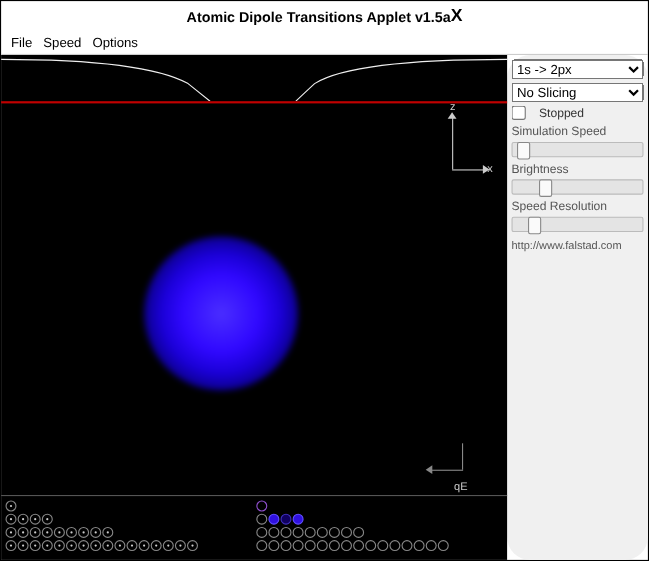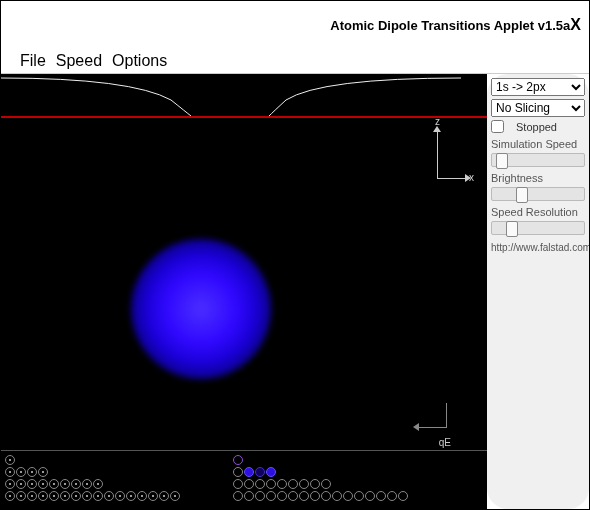--- a/index.html
+++ b/index.html
@@ -1,25 +1,25 @@
 <!DOCTYPE html>
 <html><head>
 <meta charset="utf-8">
 <style>
   * { box-sizing: border-box; margin: 0; padding: 0; }
   body { font-family: Arial, sans-serif; font-size: 12px; background: #fff; }
   .window { width: 590px; height: 510px; border: 1px solid #000; background: #fff; display: flex; flex-direction: column; }
-  .titlebar { display: flex; justify-content: flex-end; align-items: center; padding: 15px 8px; font-weight: bold; }
+  .titlebar { display: flex; justify-content: center; align-items: center; padding: 5px 8px; font-weight: bold; }
   .title { font-size: 13px; }
   .close-x { font-size: 16px; font-weight: bold; cursor: pointer; }
-  .menubar { display: flex; gap: 4px; padding: 2px 16px; font-size: 16px; border-bottom: 1px solid #ccc; }
+  .menubar { display: flex; gap: 4px; padding: 2px 6px; font-size: 12px; border-bottom: 1px solid #ccc; }
   .menubar span { cursor: pointer; padding: 1px 3px; }
   .content { flex: 1; display: flex; overflow: hidden; }
   .canvas-area { flex: 1; background: #000; position: relative; }
-  .sidebar { width: 102px; background: #f0f0f0; padding: 4px; display: flex; flex-direction: column; gap: 3px; font-size: 11px; color: #333; border-radius: 21px; }
+  .sidebar { width: 128px; background: #f0f0f0; padding: 4px; display: flex; flex-direction: column; gap: 3px; font-size: 11px; color: #333; border-radius: 21px; }
   .sidebar select { width: 100%; font-size: 12px; }
   .chk-row { display: flex; align-items: center; gap: 12px; }
   .chk-row input { margin: 0; }
   .slider-label { text-align: left; color: #555; margin-top: 2px; }
   .slider { width: 100%; height: 14px; background: #e4e4e4; border: 1px solid #bbb; border-radius: 2px; position: relative; }
   .slider .thumb { position: absolute; top: -1px; width: 12px; height: 16px; background: #fafafa; border: 1px solid #888; border-radius: 2px; }
   .link { color: #555; font-size: 10px; margin-top: 4px; }
 
   .potential { position: absolute; top: 0; left: 0; right: 0; height: 42px; }
   .redline { position: absolute; top: 42px; left: 0; right: 0; height: 2px; background: #c00000; }

